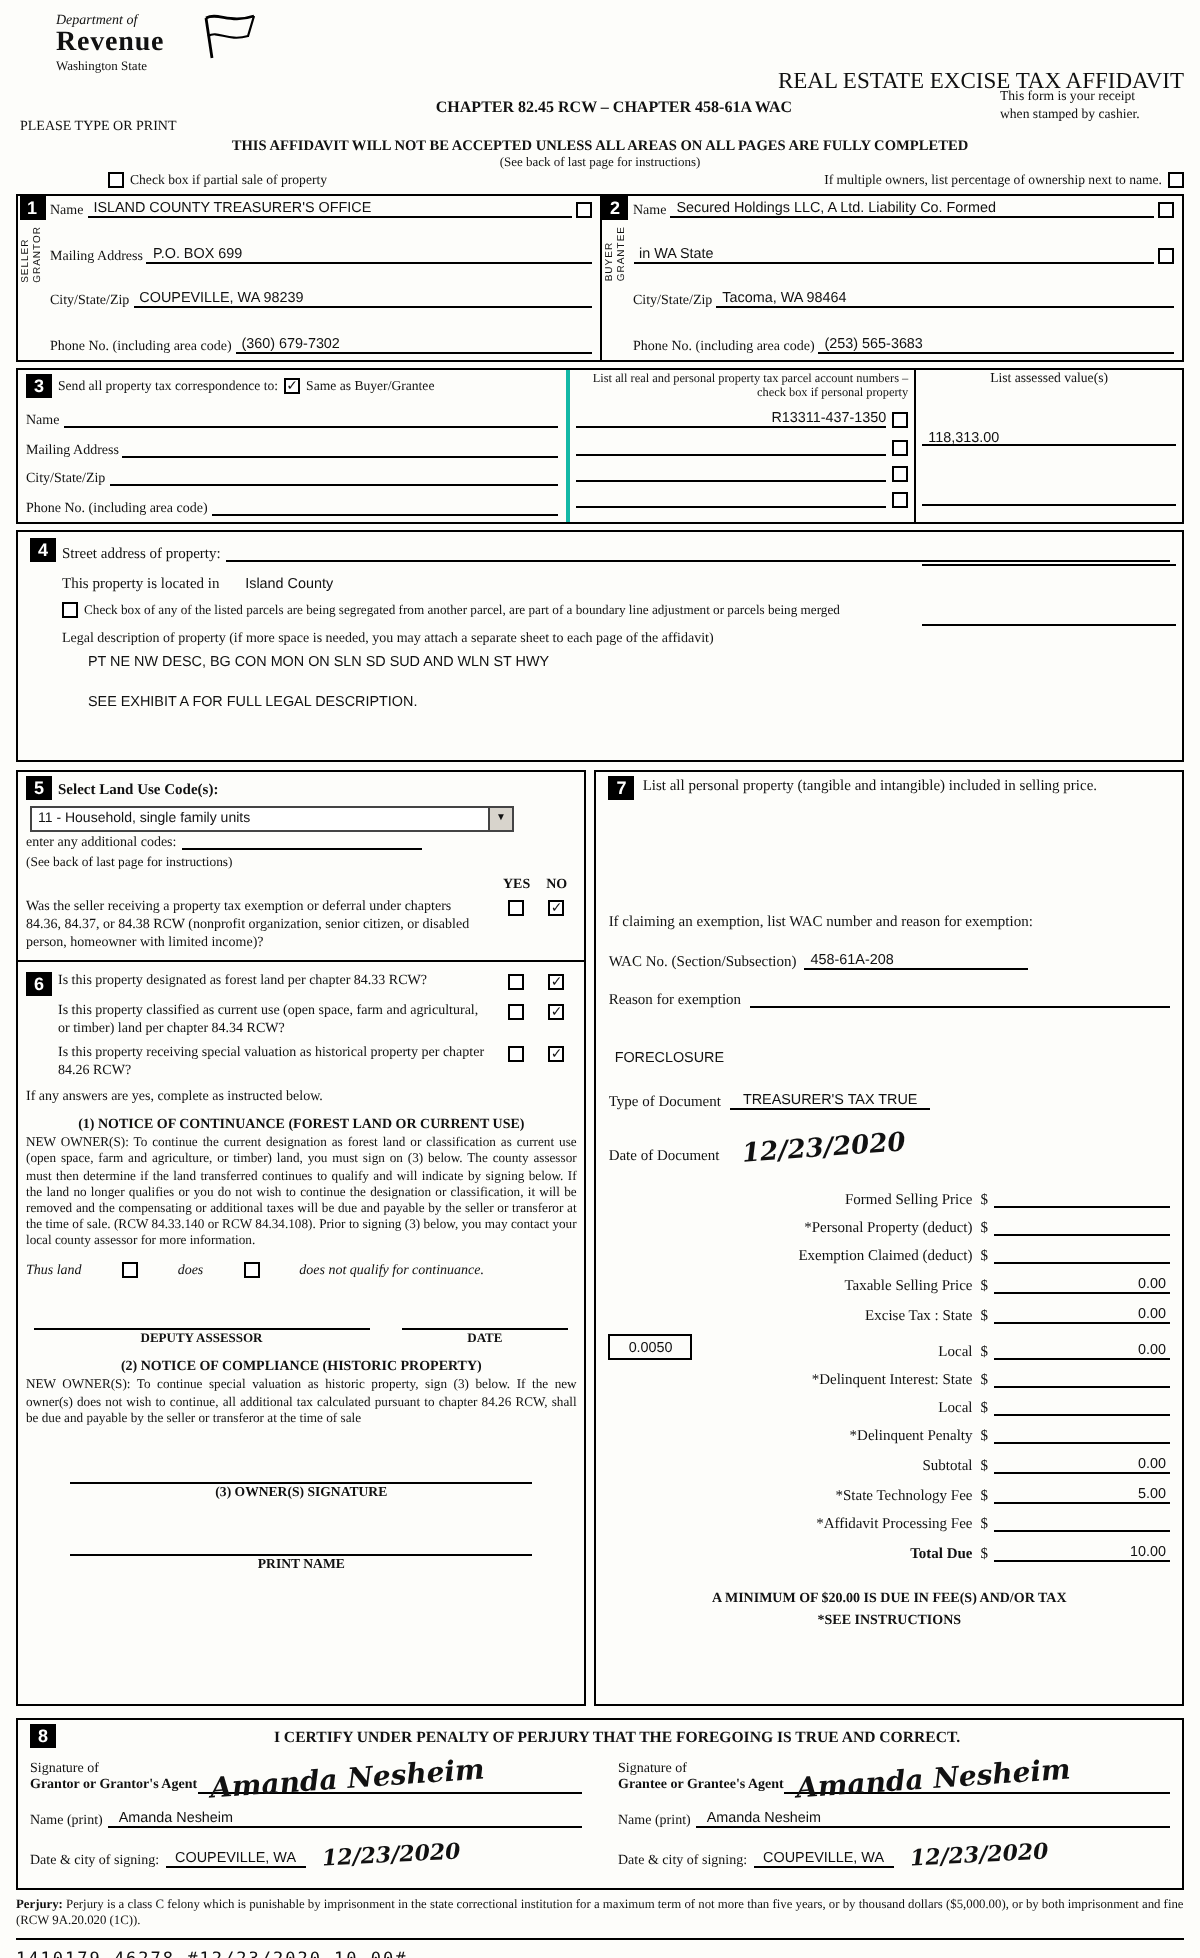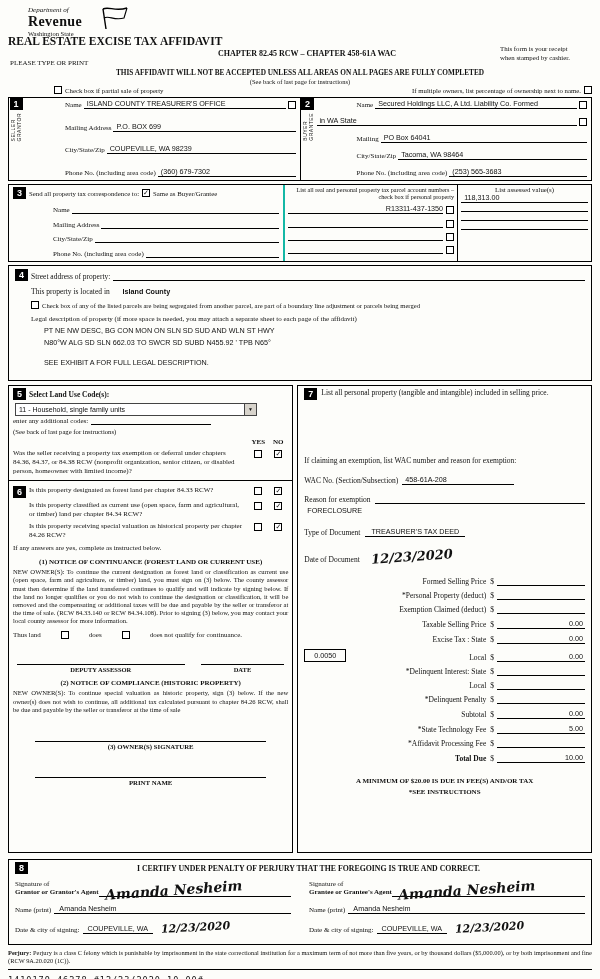--- a/index.html
+++ b/index.html
@@ -18,55 +18,55 @@
         flex:0 0 auto; font-family:"DejaVu Sans", sans-serif; }
   .secnum { display:inline-block; width:13px; height:12px; background:#000; color:#fff;
             font-family:"Liberation Sans", sans-serif; font-weight:bold; font-size:9px;
             line-height:12px; text-align:center; flex:0 0 auto; }
   
   .hdr { position:relative; height:92px; }
   .logo { position:absolute; left:20px; top:1px; display:flex; gap:18px; }
   .logo-dept { font-size:7px; font-style:italic; }
   .logo-name { font-size:14px; font-weight:bold; letter-spacing:0.4px; }
   .logo-state { font-size:6.5px; }
-  .ftitle { position:absolute; left:0; right:0; top:30px; text-align:left; font-weight:bold; font-size:11.5px; }
+  .ftitle { position:absolute; left:0; right:0; top:30px; text-align:right; font-weight:normal; font-size:11.5px; }
   .fchapter { position:absolute; left:14px; right:0; top:44px; text-align:center; font-weight:bold; font-size:8px; }
   .receipt { position:absolute; right:0px; top:40px; width:92px; font-size:6.8px; line-height:1.3; }
   .ptype { position:absolute; left:2px; top:54px; font-size:7px; }
   .warn { position:absolute; left:0; right:0; top:63px; text-align:center; font-weight:bold; font-size:7.3px; }
   .seeback { position:absolute; left:0; right:0; top:72.5px; text-align:center; font-size:6.5px; }
   .partialrow { position:absolute; left:46px; right:0; top:81px; display:flex; align-items:center; gap:3px; font-size:6.8px; }
   .spacer { flex:1; }
   
   .parties { display:flex; border:1.5px solid #000; height:84px; }
   .party { flex:1; display:flex; }
   .party + .party { border-left:1.5px solid #000; }
   .pside { width:14px; flex:0 0 auto; display:flex; flex-direction:column; align-items:center; }
   .vwrap { display:flex; margin-top:3px; }
   .vtxt { writing-mode:vertical-rl; transform:rotate(180deg); font-size:5px; line-height:6px;
           letter-spacing:0.5px; font-family:"Liberation Sans", sans-serif; }
   .pfields { flex:1; padding:1px 4px 3px 2px; display:flex; flex-direction:column; justify-content:space-between; }
   .frow { display:flex; align-items:flex-end; gap:2px; font-size:7px; }
-  .flab { white-space:nowrap;margin-left:40px; }
+  .flab { white-space:nowrap; }
   
   .s3 { display:flex; border:1px solid #000; height:78px; margin-top:3px; }
   .s3a { width:47%; padding:2px 4px 3px; display:flex; flex-direction:column; justify-content:space-between; }
   .s3a-head { display:flex; align-items:center; gap:3px; font-size:6.8px; }
   .s3b { width:30%; border-left:2px solid #14b8a6; padding:1px 3px 3px; display:flex; flex-direction:column;text-align:right; }
   .s3b-head { font-size:6.2px; line-height:1.15; }
   .prow { display:flex; align-items:flex-end; gap:3px; margin-top:4.2px; }
   .prow .fval { min-height:9px; }
   .s3c { width:23%; border-left:1px solid #000; padding:1px 3px 3px; display:flex; flex-direction:column; }
   .s3c-head { font-size:6.8px; text-align:center; }
-  .arow { margin-top:0; min-height:9px; }
+  .arow { margin-top:21px; min-height:9px; }
   
   .s4 { border:1px solid #000; margin-top:3px; height:116px; padding:3px 6px; }
   .s4row1 { display:flex; align-items:flex-end; gap:3px; font-size:7.5px; }
   .s4row2 { margin:6px 0 0 16px; font-size:7.5px; }
-  .s4loc { margin-left:8px;font-weight:bold; }
+  .s4loc { margin-left:8px; }
   .s4row3 { margin:5px 0 0 16px; font-size:6.6px; display:flex; gap:3px; align-items:center; }
   .s4row4 { margin:6px 0 0 16px; font-size:7px; }
   .s4legal { margin:3px 0 0 26px; }
   .s4exhibit { margin:11px 0 0 26px; }
   
   .cols { display:flex; margin-top:4px; height:468px; }
   .colL { width:49.2%; border:1px solid #000; display:flex; flex-direction:column; }
   .colR { width:50.8%; border:1px solid #000; margin-left:4px; padding:2px 6px; display:flex; flex-direction:column; }
   .s5 { border-bottom:1px solid #000; padding:2px 4px 5px; }
   .s5head { display:flex; gap:3px; align-items:center; font-size:7.5px; font-weight:bold; }
@@ -81,35 +81,35 @@
   .qboxes { display:flex; align-items:flex-start; padding-top:1px; flex:0 0 auto; }
   .qboxes .yncol { display:flex; justify-content:center; }
   .qrow { display:flex; margin-top:3px; }
   .qtext { flex:1; font-size:7px; line-height:1.25; padding-right:4px; }
   .s6wrap { padding:2px 4px 4px; flex:1; display:flex; flex-direction:column; }
   .s6q { display:flex; margin-top:3px; }
   .s6numcell { width:16px; flex:0 0 auto; }
   .ifyes { font-size:7px; margin-top:5px; }
   .ntitle { text-align:center; font-weight:bold; font-size:7px; margin-top:6px; }
   .nbody { font-size:6.6px; line-height:1.24; text-align:justify; margin-top:2px; }
-  .thusland { display:flex; gap:20px; align-items:flex-start; font-size:7px; margin-top:6px; }
+  .thusland { display:flex; gap:20px; align-items:flex-start; font-size:7px; margin-top:6px;font-style:italic; }
   .dsigrow { display:flex; gap:16px; margin-top:16px; padding:0 4px; }
   .dsig { flex:2; }
   .dsig.date { flex:1; }
   .dsiglab { text-align:center; font-weight:bold; font-size:6.5px; margin-top:1px; }
   .osig { margin:18px 22px 0; }
   .osiglab { text-align:center; font-weight:bold; font-size:6.8px; margin-top:1px; }
   
   .s7head { display:flex; gap:4px; font-size:7.5px; line-height:1.3; }
   .s7blank { height:56px; }
   .exnote { font-size:7.5px; }
   .wacrow { display:flex; gap:4px; margin-top:10px; font-size:7.5px; align-items:flex-end; }
   .wacrow .ul { width:112px; }
   .reasonrow { display:flex; gap:4px; margin-top:10px; align-items:flex-end; font-size:7.5px; }
-  .reasonval { margin-top:2px; }
+  .reasonval { margin-top:20px; }
   .docrow { display:flex; gap:5px; margin-top:12px; align-items:flex-end; font-size:7.5px; }
   .hand { font-family:"DejaVu Serif", serif; font-style:italic; font-weight:bold; }
   .handdate { font-size:13px; padding:0 14px; transform:rotate(-4deg); border-bottom:none; }
   .docrow .ul { padding:0 6px; }
   .money { margin-top:8px; }
   .mrow { display:flex; align-items:flex-end; margin-top:5px; font-size:7.5px; }
   .mlabel { margin-left:auto; text-align:right; }
   .mdollar { margin:0 3px 0 4px; }
   .mval { width:88px; border-bottom:1px solid #000; text-align:right;
           font-family:"Liberation Sans", sans-serif; font-size:7.2px; padding-right:2px; min-height:9px; }
@@ -213,24 +213,20 @@
         <div class="frow">
           <span class="flab">Name</span>
           <span class="fval ul grow">Secured Holdings LLC, A Ltd. Liability Co. Formed</span>
           <span class="cb"></span>
         </div>
         <div class="frow">
           <span class="fval ul grow">in WA State</span>
           <span class="cb"></span>
         </div>
         <div class="frow">
-          <span class="flab">Mailing</span>
-          <span class="fval ul grow">PO Box 64041</span>
-        </div>
-        <div class="frow">
           <span class="flab">City/State/Zip</span>
           <span class="fval ul grow">Tacoma, WA 98464</span>
         </div>
         <div class="frow">
           <span class="flab">Phone No. (including area code)</span>
           <span class="fval ul grow">(253) 565-3683</span>
         </div>
       </div>
     </div>
   </div>
@@ -297,21 +293,20 @@
     <div class="s4row2">
       <span>This property is located in</span>
       <span class="fval s4loc">Island County</span>
     </div>
     <div class="s4row3">
       <span class="cb"></span>
       <span>Check box of any of the listed parcels are being segregated from another parcel, are part of a boundary line adjustment or parcels being merged</span>
     </div>
     <div class="s4row4">Legal description of property (if more space is needed, you may attach a separate sheet to each page of the affidavit)</div>
     <div class="s4legal fval">PT NE NW DESC, BG CON MON ON SLN SD SUD AND WLN ST HWY</div>
-    <div class="s4legal fval">N80°W ALG SD SLN 662.03 TO SWCR SD SUBD N455.92 '  TPB N65°</div>
     <div class="s4exhibit fval">SEE EXHIBIT A FOR FULL LEGAL DESCRIPTION.</div>
   </div>
 
   <div class="cols">
 
     <div class="colL">
       <div class="s5">
         <div class="s5head">
           <span class="secnum">5</span>
           <span>Select Land Use Code(s):</span>
@@ -423,21 +418,21 @@
         <span>WAC No. (Section/Subsection)</span>
         <span class="ul fval">458-61A-208</span>
       </div>
       <div class="reasonrow">
         <span>Reason for exemption</span>
         <span class="ul grow"></span>
       </div>
       <div class="reasonval fval">FORECLOSURE</div>
       <div class="docrow">
         <span>Type of Document</span>
-        <span class="ul fval">TREASURER'S TAX DEED</span>
+        <span class="ul fval">TREASURER'S TAX TRUE</span>
       </div>
       <div class="docrow">
         <span>Date of Document</span>
         <span class="ul hand handdate">12/23/2020</span>
       </div>
 
       <div class="money">
         <div class="mrow">
           <span class="mlabel">Formed Selling Price</span>
           <span class="mdollar">$</span>

